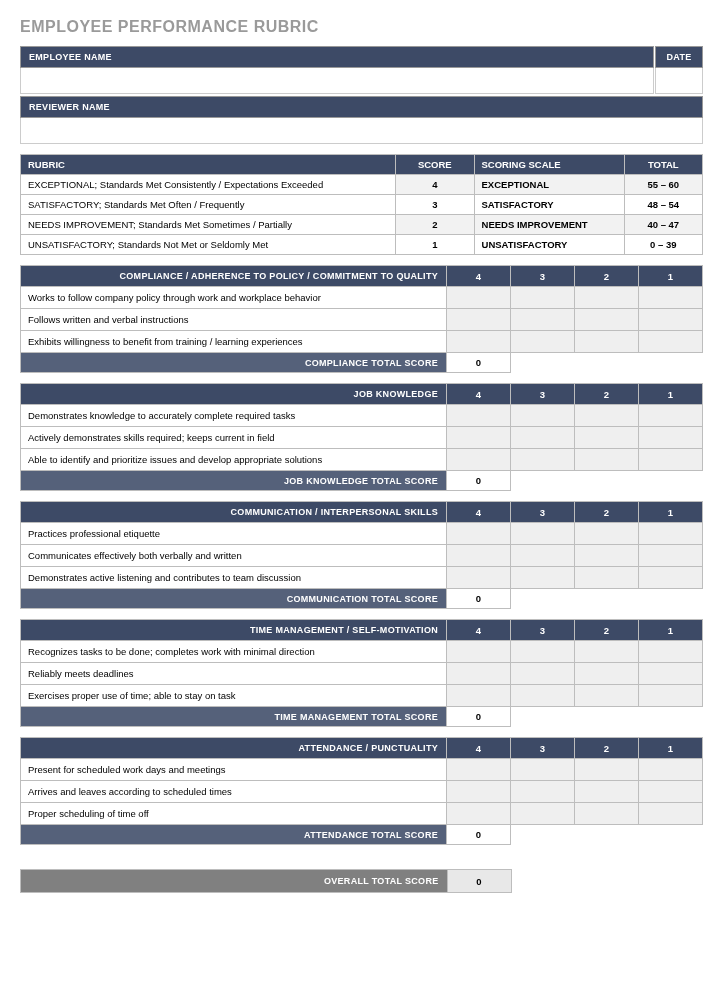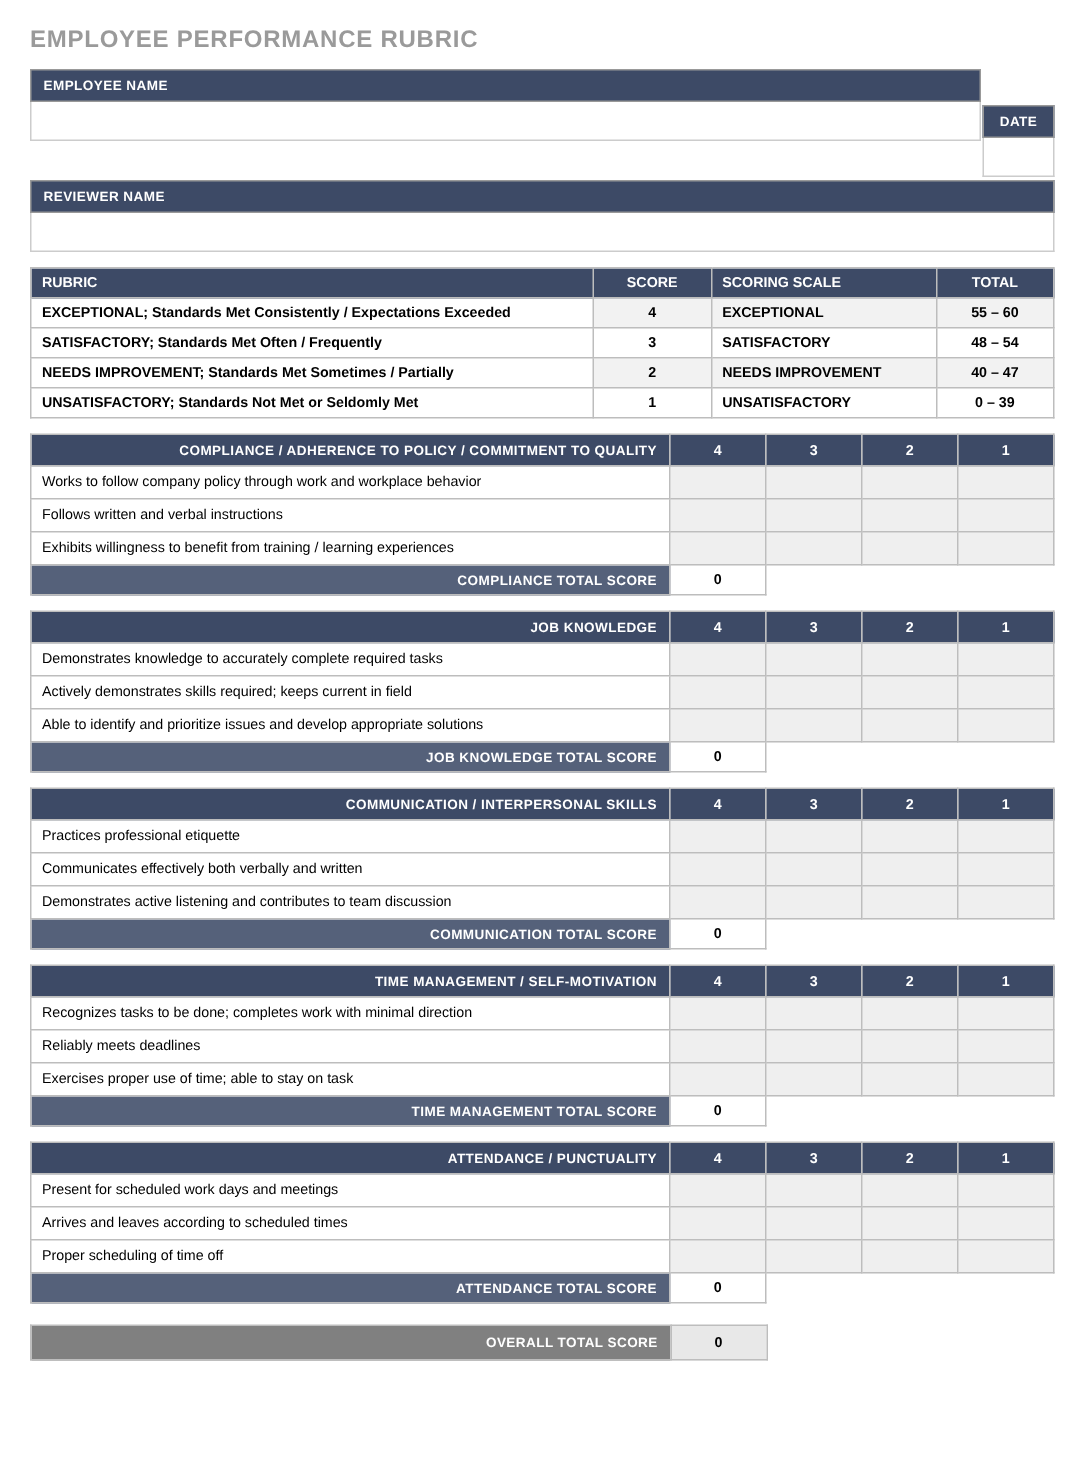--- a/index.html
+++ b/index.html
@@ -12,21 +12,21 @@
   }
   h1.title {
     color: #9a9a9a;
     font-size: 16px;
     font-weight: 700;
     letter-spacing: 0.5px;
     margin-bottom: 10px;
   }
   .top-row { display: flex; gap: 1px; margin-bottom: 2px; }
   .name-block { flex: 1; }
-  .date-block { width: 48px; margin-top: 24px; }
+  .date-block { width: 48px; }
   .hdr {
     background: #3d4a66;
     color: #fff;
     font-weight: 700;
     font-size: 9px;
     padding: 5px 8px;
     border: 1px solid #999;
     letter-spacing: 0.3px;
   }
   .cell-input {
@@ -36,38 +36,38 @@
     height: 26px;
   }
   table { width: 100%; border-collapse: collapse; margin-top: 10px; }
   td, th { border: 1px solid #bdbdbd; padding: 4px 7px; font-size: 9.5px; vertical-align: middle; }
   th.navy, td.navy { background: #3d4a66; color: #fff; font-weight: 700; text-align: left; }
   th.navy.center, td.navy.center { text-align: center; }
   .rubric-row td:first-child { text-align: left; }
   .rubric-row td { text-align: center; background: #f2f2f2; }
   .rubric-row.alt td { background: #fff; }
   .rubric-row td:first-child { background: inherit; }
-  .rubric-label { font-weight: 700; }
+  .rubric-label { font-weight: 400; }
   .scale-label { font-weight: 700; text-align: left !important; }
   .total-range { font-weight: 700; }
 
   table.section { margin-top: 10px; }
   table.section th.cat { background: #3d4a66; color: #fff; font-weight: 700; text-align: right; padding: 5px 8px; font-size: 9px; letter-spacing: 0.3px; }
   table.section th.score-col { background: #3d4a66; color:#fff; font-weight:700; text-align:center; width: 64px; font-size: 9.5px; }
   table.section td.criteria { background: #fff; text-align: left; height: 22px; }
   table.section td.score-cell { background: #efefef; width: 64px; }
   tr.total-row td.total-label {
     background: #55617a; color: #fff; font-weight: 700; text-align: right; padding-right: 8px; font-size: 9px; letter-spacing: 0.3px;
   }
   tr.total-row td.total-val {
     background: #fff; text-align: center; font-weight: 700;
   }
   tr.total-row td.blank { border: none; background: #fff; }
 
-  table.overall { margin-top: 14px; }
+  table.overall { margin-top: 24px; }
   table.overall td.label { background: #808080; color: #fff; font-weight: 700; text-align: right; padding: 6px 8px; font-size: 9px; letter-spacing:0.3px; }
   table.overall td.val { background: #e8e8e8; text-align: center; font-weight: 700; width: 64px; }
   table.overall td.blank { border: none; }
   .col-s { width: 64px; }
   .score-num { font-weight: 700; }
 </style>
 </head>
 <body>
 
 <h1 class="title">EMPLOYEE PERFORMANCE RUBRIC</h1>

